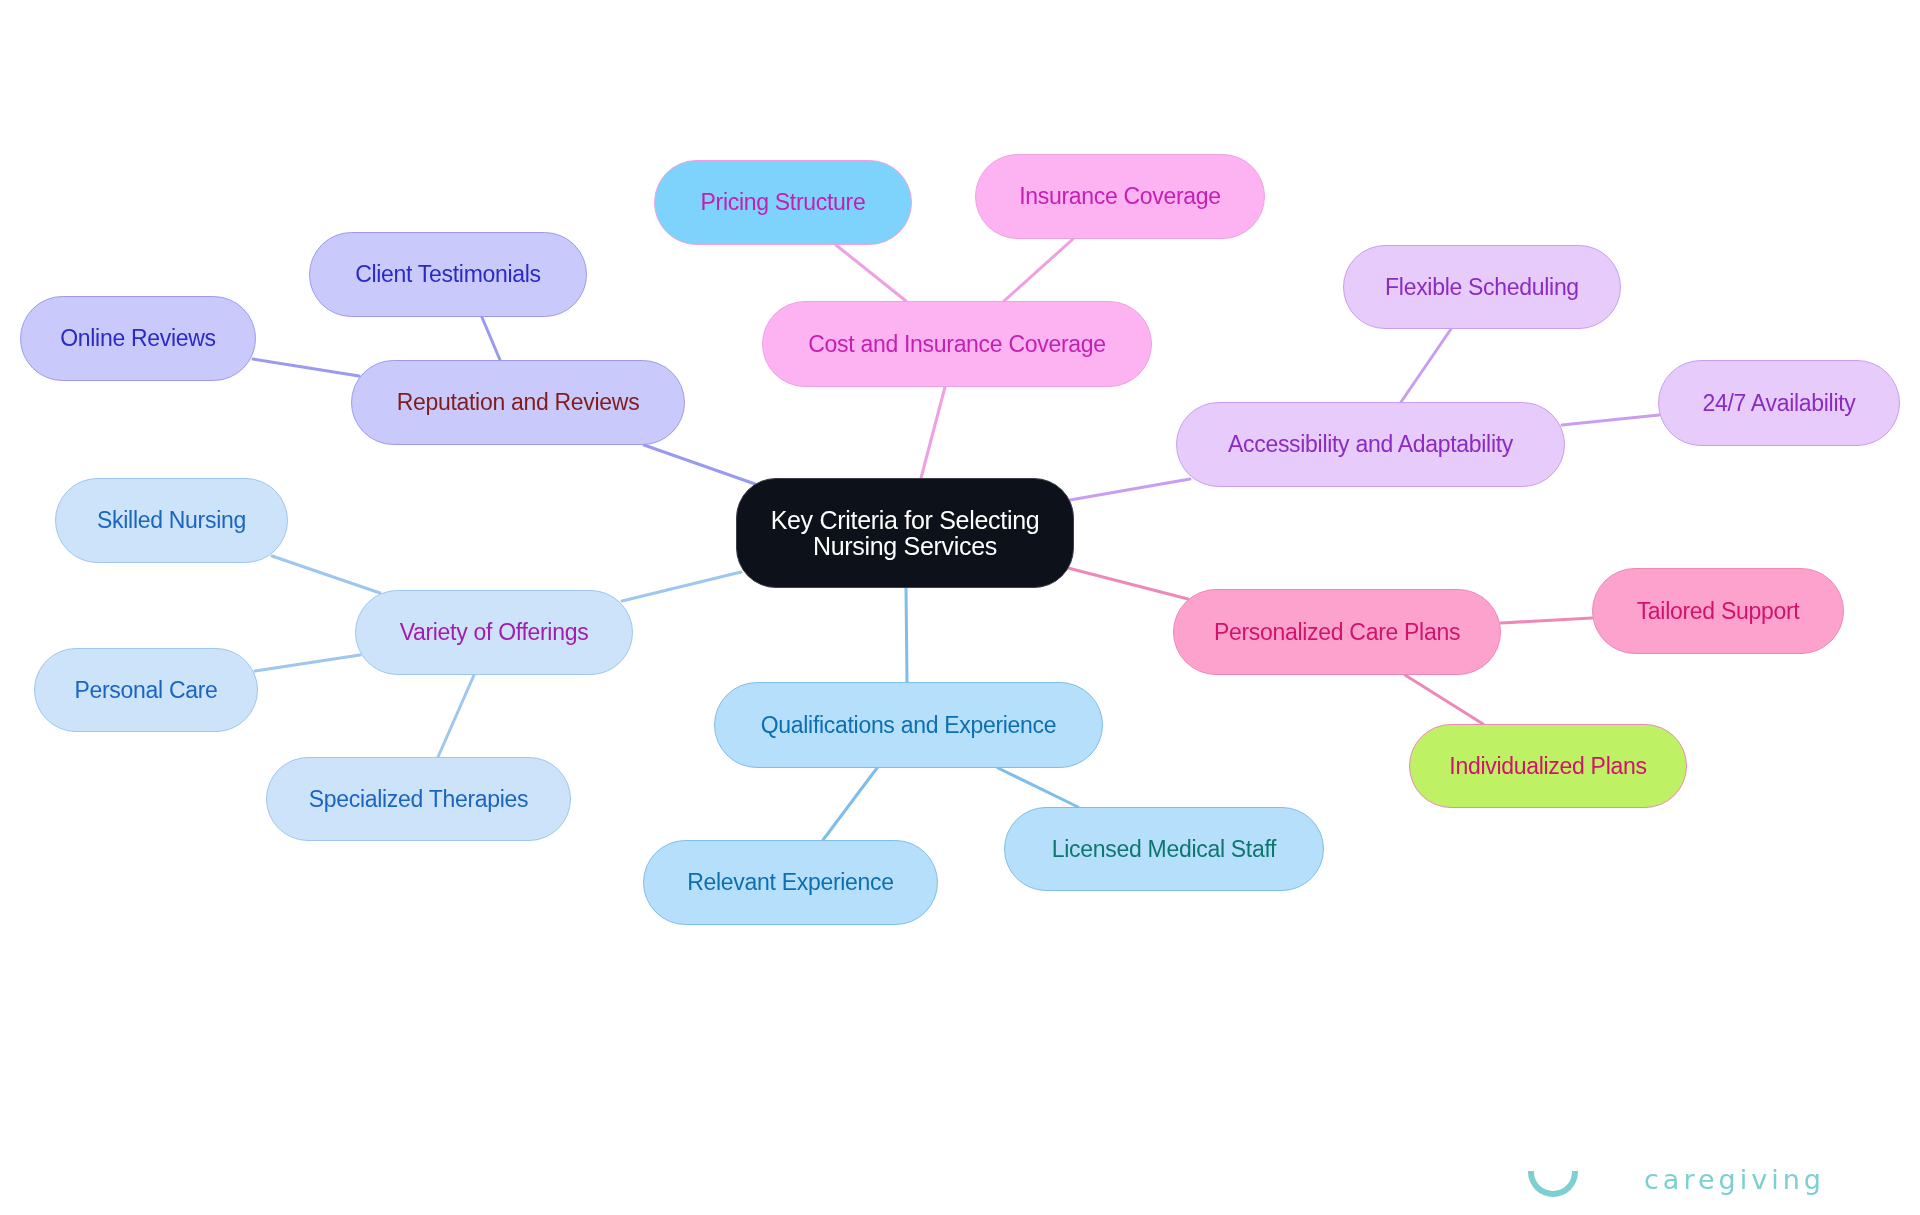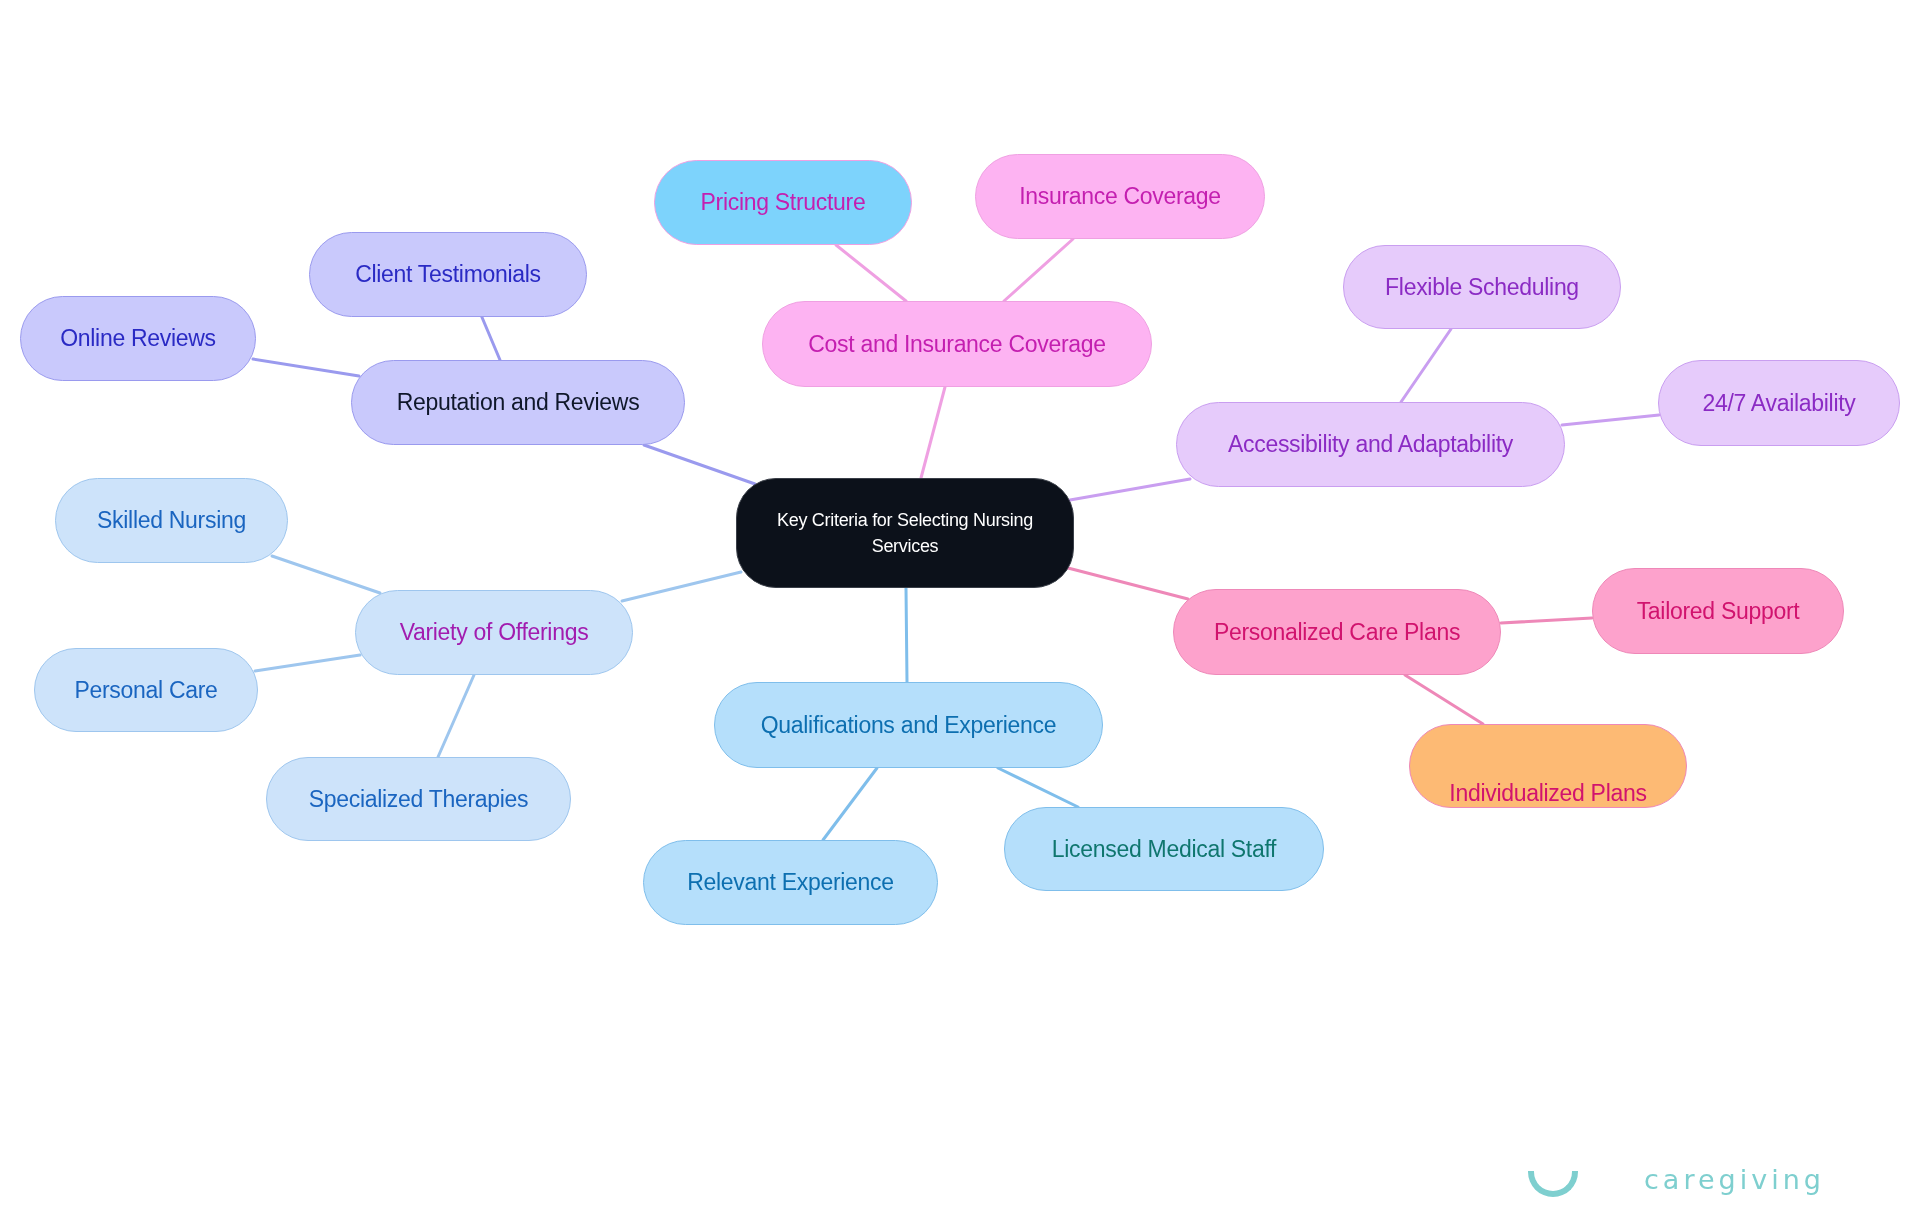--- a/index.html
+++ b/index.html
@@ -1,19 +1,19 @@
 <!DOCTYPE html>
 <html><head>
 <meta charset="utf-8">
 <style>
   html, body { margin:0; padding:0; background:#ffffff; }
   body { width:1920px; height:1215px; position:relative; overflow:hidden; font-family:"Liberation Sans", "DejaVu Sans", sans-serif; }
   #edges { position:absolute; left:0; top:0; width:1920px; height:1215px; }
   .node { position:absolute; box-sizing:border-box; border-radius:44px; border:1.5px solid; display:flex; align-items:center; justify-content:center; text-align:center; font-size:23px; letter-spacing:-0.3px; white-space:nowrap; }
-  .node.root { background:#0C111A; border-color:#3a3f48; color:#ffffff; border-radius:40px; font-size:18px; line-height:26px; white-space:normal; padding:6px 20px; }
+  .node.root { background:#0C111A; border-color:#3a3f48; color:#ffffff; border-radius:40px; font-size:25px; line-height:26px; white-space:normal; padding:6px 20px; }
   .logo { position:absolute; left:1418px; top:1108px; width:460px; height:90px; }
   .logo .l1 { position:absolute; left:0; top:0; font-family:"DejaVu Sans", sans-serif; font-weight:bold; font-size:56px; letter-spacing:1px; line-height:60px; white-space:nowrap; }
   .logo .l1 .c { color:#F47C6E; }
   .logo .l1 .t { color:#7ECFCF; }
   .logo .l2 { position:absolute; left:226px; top:56px; font-family:"DejaVu Sans", sans-serif; font-size:27px; letter-spacing:4px; color:#7ECFCF; }
   .logo .smile { position:absolute; left:110px; top:63px; width:38px; height:20px; border:6px solid #7ECFCF; border-top:none; border-radius:0 0 26px 26px; }
 </style>
 </head>
 <body>
 
@@ -43,21 +43,21 @@
     <line x1="380" y1="593" x2="272" y2="556" stroke="#9EC6EE"></line>
     <line x1="360" y1="655" x2="255" y2="671" stroke="#9EC6EE"></line>
     <line x1="474" y1="675" x2="438" y2="757" stroke="#9EC6EE"></line>
   </g>
 </svg>
 
 <div class="node root" style="left:736px; top:478px; width:338px; height:110px;">
   <span>Key Criteria for Selecting Nursing Services</span>
 </div>
 
-<div class="node branch-reputation" style="left: 351px; top: 360px; width: 334px; height: 85px; background: rgb(201, 201, 252); border-color: rgb(154, 154, 238); color: #0f172a;">
+<div class="node branch-reputation" style="left: 351px; top: 360px; width: 334px; height: 85px; background: rgb(201, 201, 252); border-color: rgb(154, 154, 238); color: #7f1d1d;">
   <span>Reputation and Reviews</span>
 </div>
 <div class="node branch-reputation" style="left: 309px; top: 192px; width: 278px; height: 85px; background: rgb(201, 201, 252); border-color: rgb(154, 154, 238); color: rgb(42, 42, 196); margin-top: 40px;">
   <span>Client Testimonials</span>
 </div>
 <div class="node branch-reputation" style="left: 20px; top: 296px; width: 236px; height: 85px; background: rgb(201, 201, 252); border-color: rgb(154, 154, 238); color: rgb(42, 42, 196);">
   <span>Online Reviews</span>
 </div>
 
 <div class="node branch-cost" style="left: 762px; top: 301px; width: 390px; height: 86px; background: rgb(253, 179, 242); border-color: rgb(239, 160, 226); color: rgb(196, 31, 176);">
@@ -79,21 +79,21 @@
 <div class="node branch-accessibility" style="left: 1658px; top: 360px; width: 242px; height: 86px; background: rgb(230, 203, 251); border-color: rgb(201, 158, 240); color: rgb(139, 43, 196);">
   <span>24/7 Availability</span>
 </div>
 
 <div class="node branch-personalized" style="left: 1173px; top: 589px; width: 328px; height: 86px; background: rgb(253, 162, 204); border-color: rgb(238, 136, 184); color: rgb(209, 19, 110);">
   <span>Personalized Care Plans</span>
 </div>
 <div class="node branch-personalized" style="left: 1592px; top: 568px; width: 252px; height: 86px; background: rgb(253, 162, 204); border-color: rgb(238, 136, 184); color: rgb(209, 19, 110);">
   <span>Tailored Support</span>
 </div>
-<div class="node branch-personalized" style="left: 1409px; top: 724px; width: 278px; height: 84px; background: #fdba74; border-color: rgb(238, 136, 184); color: rgb(209, 19, 110); align-items: flex-end;">
+<div class="node branch-personalized" style="left: 1409px; top: 724px; width: 278px; height: 84px; background: #bef264; border-color: rgb(238, 136, 184); color: rgb(209, 19, 110);">
   <span>Individualized Plans</span>
 </div>
 
 <div class="node branch-qualifications" style="left: 714px; top: 682px; width: 389px; height: 86px; background: rgb(181, 223, 251); border-color: rgb(127, 190, 235); color: rgb(13, 111, 176);">
   <span>Qualifications and Experience</span>
 </div>
 <div class="node branch-qualifications" style="left: 643px; top: 840px; width: 295px; height: 85px; background: rgb(181, 223, 251); border-color: rgb(127, 190, 235); color: rgb(13, 111, 176);">
   <span>Relevant Experience</span>
 </div>
 <div class="node branch-qualifications" style="left: 1004px; top: 807px; width: 320px; height: 84px; background: rgb(181, 223, 251); border-color: rgb(127, 190, 235); color: #0f766e;">

